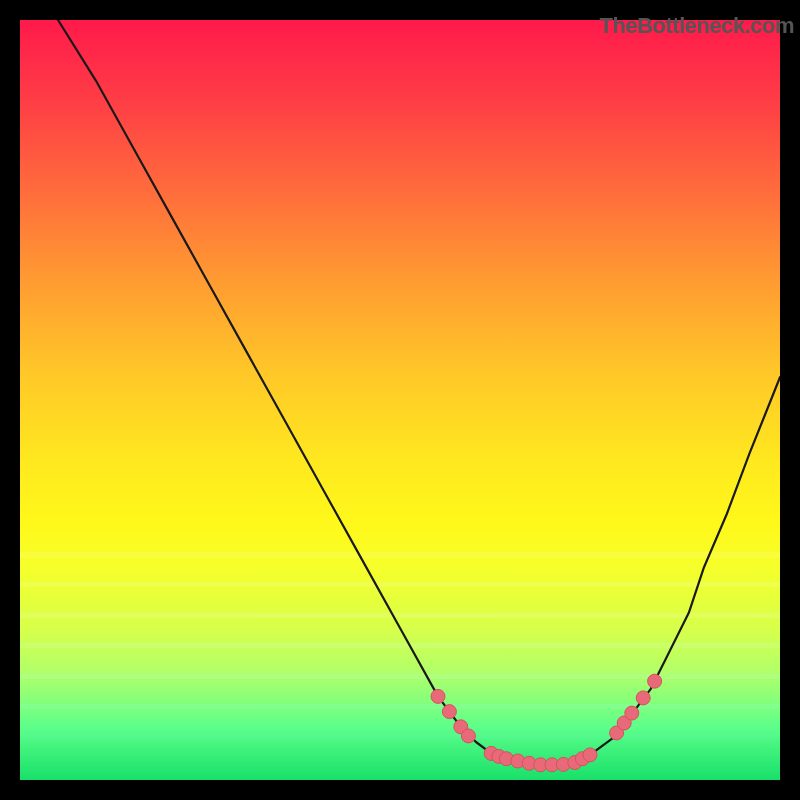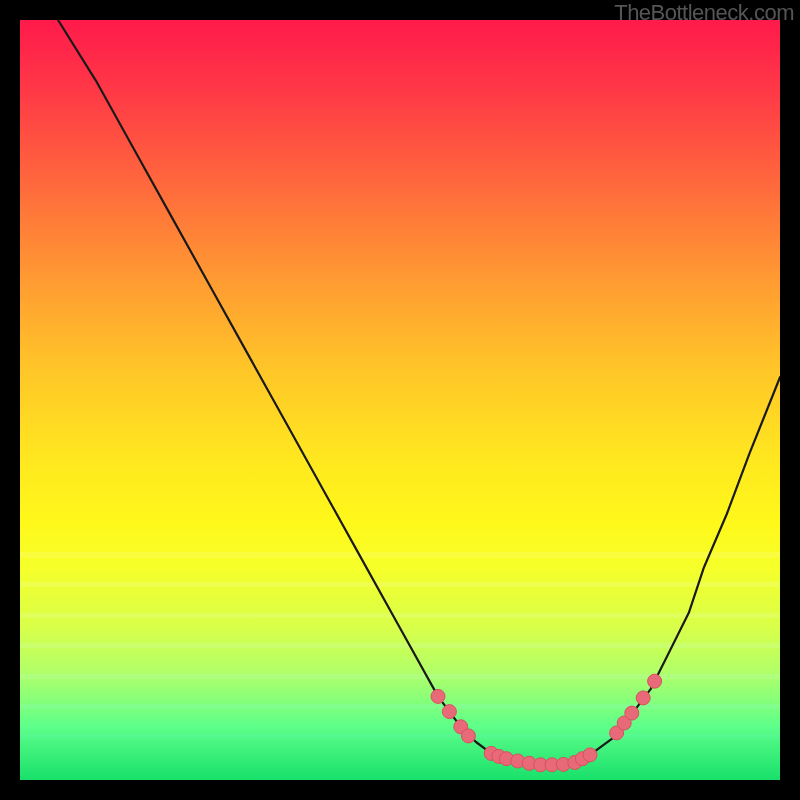--- a/index.html
+++ b/index.html
@@ -57,25 +57,25 @@
 
   svg.curve {
     position: absolute;
     left: 0;
     top: 0;
     width: 760px;
     height: 760px;
   }
   .attribution {
     position: absolute;
-    top: 0;
+    top: 13px;
     right: 6px;
     color: #555;
     font-size: 22px;
-    font-weight: 400;
+    font-weight: 700;
     letter-spacing: -0.5px;
   }
 </style>
 </head>
 <body>
 
 <div class="frame">
   <div class="plot-area">
     <div class="band b1"></div>
     <div class="band b2"></div>

